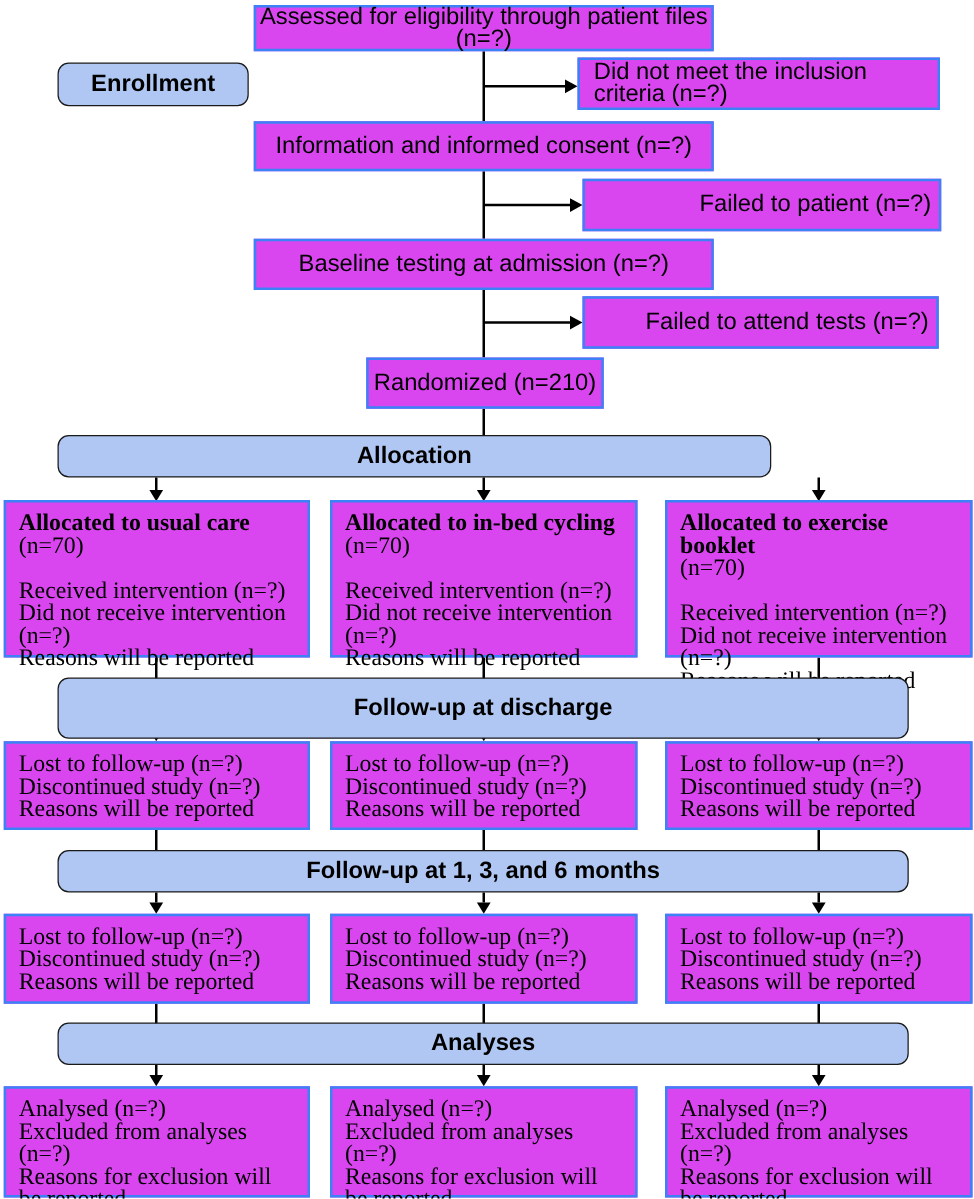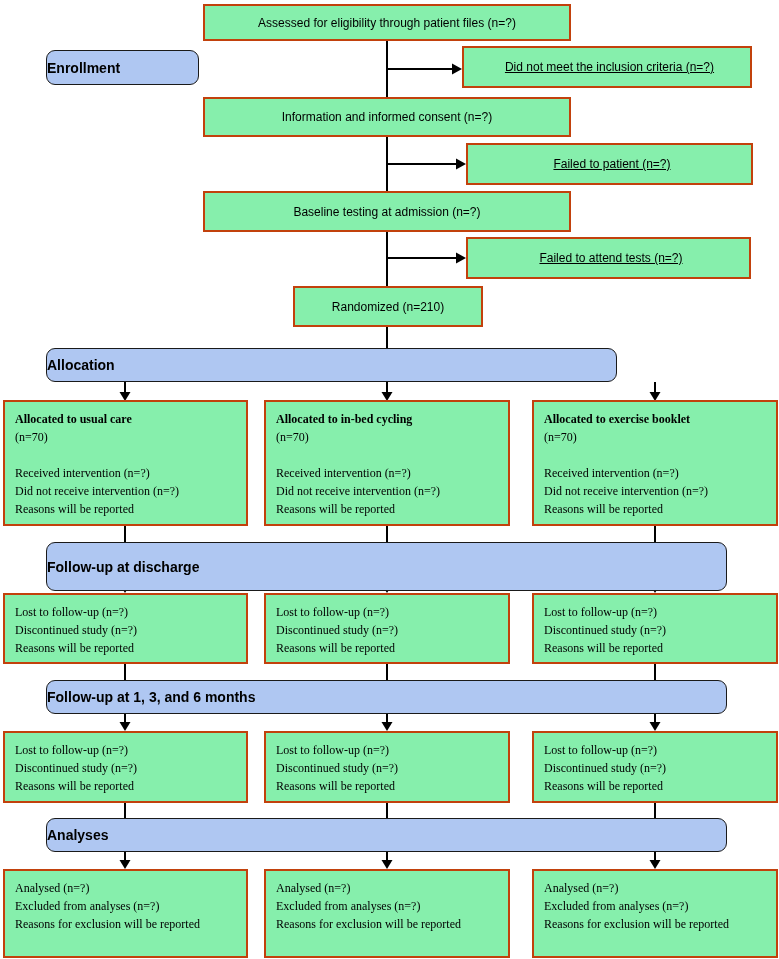--- a/index.html
+++ b/index.html
@@ -7,38 +7,38 @@
     position:relative;
     width:779px;height:959px;
     background:#ffffff;
     font-family:"Liberation Sans","DejaVu Sans",sans-serif;
     color:#000;
     overflow:hidden;
   }
   .connectors{position:absolute;left:0;top:0;width:779px;height:959px;z-index:1;}
   .box{
     position:absolute;
-    background:#86efac;
-    border:2px solid #c2410c;
+    background:#d946ef;
+    border:2px solid #3b82f6;
     box-sizing:border-box;
-    font-size:12px;
+    font-size:19px;
     line-height:18px;
     z-index:2;
   }
   .center-box{display:flex;align-items:center;justify-content:center;text-align:center;}
-  .left-box{display:flex;align-items:center;justify-content:center;padding-left:11px;padding-right:6px;text-decoration:underline;}
+  .left-box{display:flex;align-items:center;justify-content:flex-end;padding-left:11px;padding-right:6px;}
   .multi-box{padding:8px 10px 6px 10px;font-family:Liberation Serif, serif;}
   .banner{
     position:absolute;
     background:#afc7f2;
     border:1.6px solid #1a1a1a;
     border-radius:9px;
     box-sizing:border-box;
-    display:flex;align-items:center;
-    font-size:14px;font-weight:bold;
+    display:flex;align-items:center;justify-content:center;
+    font-size:19px;font-weight:bold;
     z-index:2;
   }
   .bold{font-weight:bold;}
   .spacer{height:18px;}
 </style>
 </head>
 <body>
 
 <div class="canvas">
 

